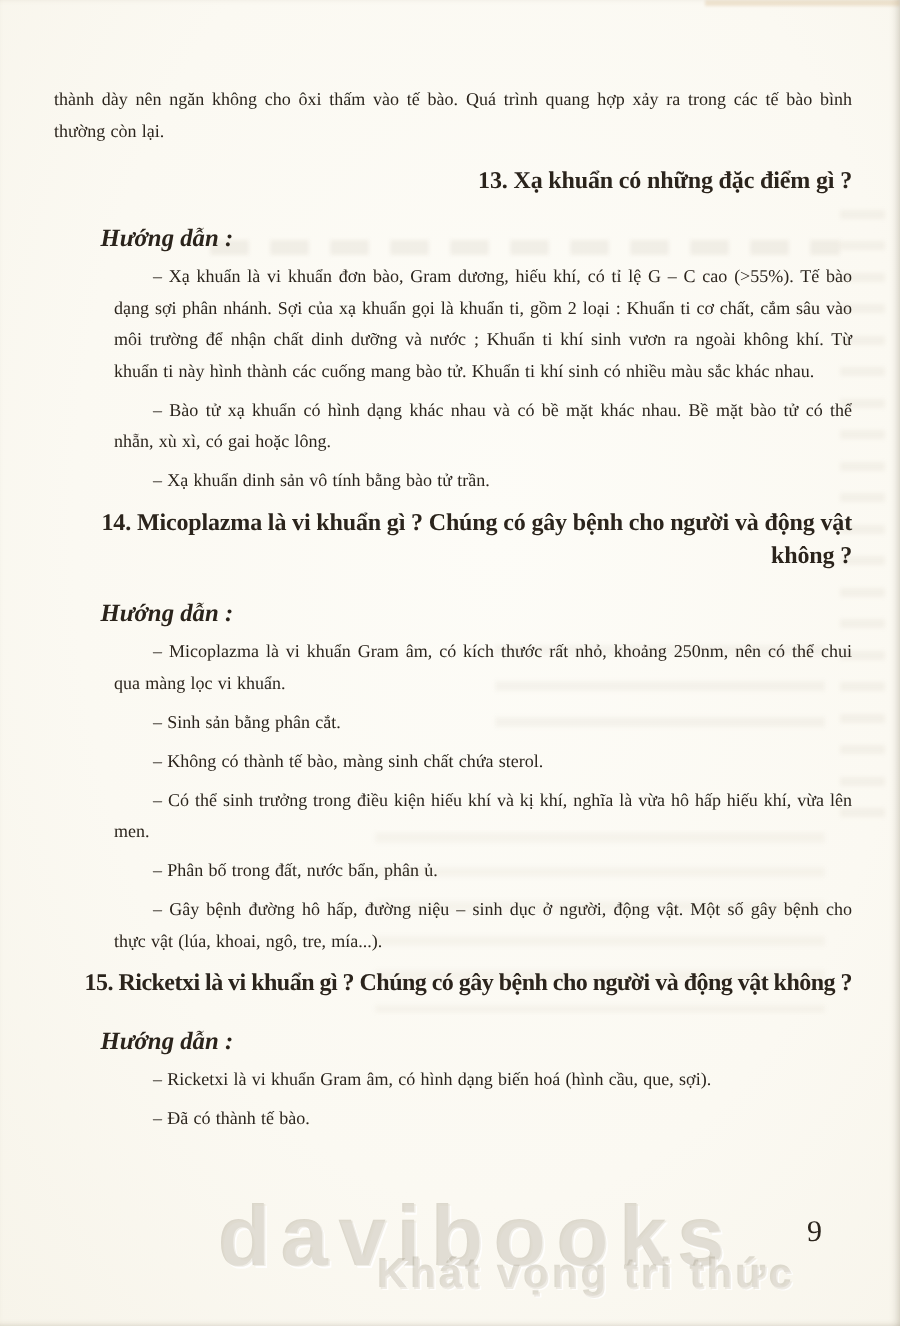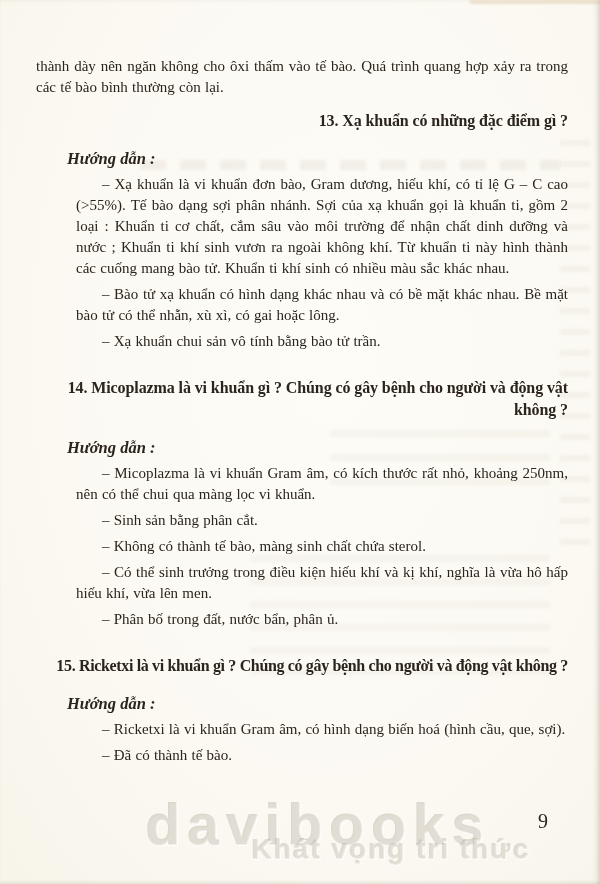--- a/index.html
+++ b/index.html
@@ -20,42 +20,42 @@
     box-shadow: inset -4px 0 6px -3px rgba(120,108,85,0.35),
                 inset 0 -3px 5px -3px rgba(120,108,85,0.20);
   }
   .content {
     position: absolute;
     left: 36px;
     right: 32px;
     top: 56px;
   }
   .body {
-    font-size: 15px;
+    font-size: 12px;
     line-height: 21px;
     margin: 0;
     text-align: justify;
     word-spacing: 0.5px;
   }
   .bullet {
     text-indent: 26px;
     margin-top: 5px;
     margin-left: 40px;
   }
   .q {
     font-size: 16px;
     line-height: 22px;
     font-weight: bold;
     margin: 12px 0 0 0;
     padding-left: 31px;
     text-indent: -31px;
     text-align: right;
     letter-spacing: -0.1px;
   }
-  .q-mid { margin-top: 25px; }
+  .q-mid { margin-top: 7px; }
   .q-tight { letter-spacing: -0.35px; }
   .guide {
     font-size: 16.5px;
     line-height: 21px;
     font-weight: bold;
     font-style: italic;
     margin: 16px 0 0 31px;
   }
   .page-number {
     position: absolute;
@@ -130,29 +130,30 @@
   <div class="smudge s4"></div>
 
   <div class="content">
 
     <p class="body">thành dày nên ngăn không cho ôxi thấm vào tế bào. Quá trình quang hợp xảy ra trong các tế bào bình thường còn lại.</p>
 
     <h2 class="q">13. Xạ khuẩn có những đặc điểm gì ?</h2>
     <p class="guide">Hướng dẫn :</p>
     <p class="body bullet">– Xạ khuẩn là vi khuẩn đơn bào, Gram dương, hiếu khí, có tỉ lệ G – C cao (&gt;55%). Tế bào dạng sợi phân nhánh. Sợi của xạ khuẩn gọi là khuẩn ti, gồm 2 loại : Khuẩn ti cơ chất, cắm sâu vào môi trường để nhận chất dinh dưỡng và nước ; Khuẩn ti khí sinh vươn ra ngoài không khí. Từ khuẩn ti này hình thành các cuống mang bào tử. Khuẩn ti khí sinh có nhiều màu sắc khác nhau.</p>
     <p class="body bullet">– Bào tử xạ khuẩn có hình dạng khác nhau và có bề mặt khác nhau. Bề mặt bào tử có thể nhẵn, xù xì, có gai hoặc lông.</p>
-    <p class="body bullet">– Xạ khuẩn chui sản vô tính bằng bào tử trần.</p>
+    <p class="body bullet">– Xạ khuẩn dinh sản vô tính bằng bào tử trần.</p>
 
     <h2 class="q q-mid">14. Micoplazma là vi khuẩn gì ? Chúng có gây bệnh cho người và động vật không ?</h2>
     <p class="guide">Hướng dẫn :</p>
     <p class="body bullet">– Micoplazma là vi khuẩn Gram âm, có kích thước rất nhỏ, khoảng 250nm, nên có thể chui qua màng lọc vi khuẩn.</p>
     <p class="body bullet">– Sinh sản bằng phân cắt.</p>
     <p class="body bullet">– Không có thành tế bào, màng sinh chất chứa sterol.</p>
     <p class="body bullet">– Có thể sinh trưởng trong điều kiện hiếu khí và kị khí, nghĩa là vừa hô hấp hiếu khí, vừa lên men.</p>
     <p class="body bullet">– Phân bố trong đất, nước bẩn, phân ủ.</p>
+    <p class="body bullet">– Gây bệnh đường hô hấp, đường niệu – sinh dục ở người, động vật. Một số gây bệnh cho thực vật (lúa, khoai, ngô, tre, mía...).</p>
 
     <h2 class="q q-mid q-tight">15. Ricketxi là vi khuẩn gì ? Chúng có gây bệnh cho người và động vật không ?</h2>
     <p class="guide">Hướng dẫn :</p>
     <p class="body bullet">– Ricketxi là vi khuẩn Gram âm, có hình dạng biến hoá (hình cầu, que, sợi).</p>
     <p class="body bullet">– Đã có thành tế bào.</p>
 
   </div>
 
   <div class="watermark">
     <div class="wm-brand">davibooks</div>

